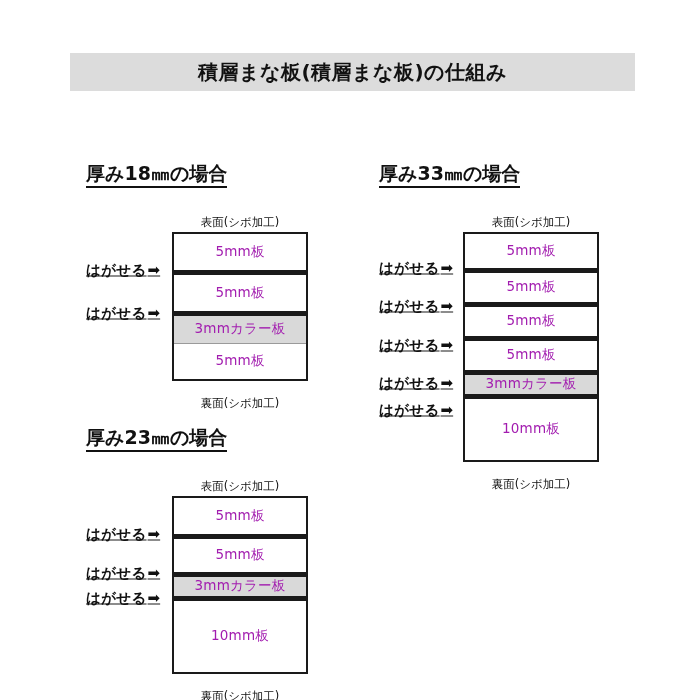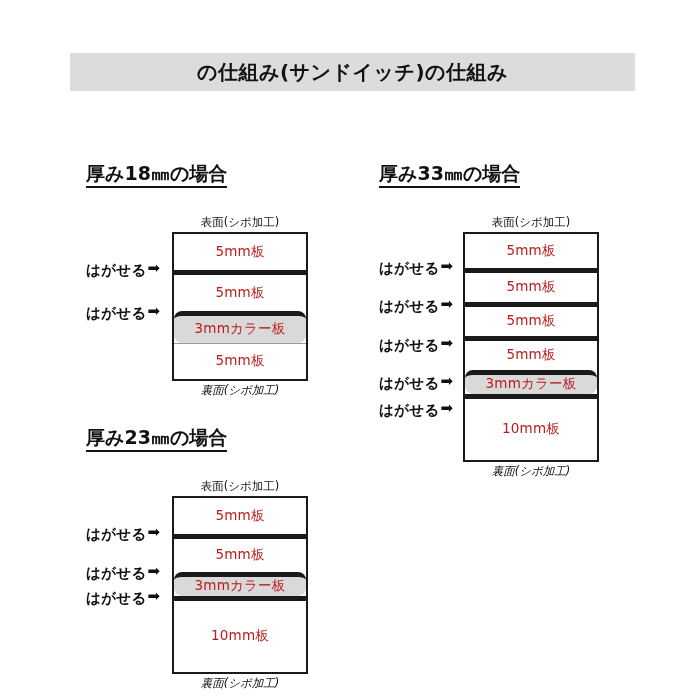--- a/index.html
+++ b/index.html
@@ -65,60 +65,61 @@
     position: relative;
   }
   .face-label {
     font-size: 11.5px;
     color: #111111;
     text-align: center;
     white-space: nowrap;
     line-height: 1.2;
   }
   .face-label.top { margin-bottom: 2px; margin-top: 28px; }
-  .face-label.bottom { margin-top: 3px; font-style: italic; }
+  .face-label.bottom { margin-top: 16px; }
 
   .stack {
     border: 2px solid #1a1a1a;
     background: #ffffff;
     box-sizing: border-box;
     position: relative;
   }
   .layer {
     box-sizing: border-box;
     display: flex;
     align-items: center;
     justify-content: center;
     position: relative;
     background: #ffffff;
   }
   .layer .layer-label {
     font-size: 13.5px;
-    color: #b91c1c;
+    color: #a21caf;
     white-space: nowrap;
     letter-spacing: 0.2px;
   }
   .layer.color-board {
     background: #d9d9d9;
-    border-radius: 8px;
   }
   .layer.color-board .layer-label {
     font-size: 13.5px;
   }
   
   .layer.sep-top {
     border-top: 5px solid #1a1a1a;
   }
 
   
   .peel {
     position: absolute;
     display: flex;
+    align-items: center;
     white-space: nowrap;
     transform: translateY(-50%);
+    text-decoration: underline;
   }
   .peel .peel-text {
     font-size: 14.5px;
     font-weight: bold;
     color: #111111;
     letter-spacing: 0.3px;
   }
   .peel .peel-arrow {
     display: inline-block;
     margin-left: 1px;
@@ -131,21 +132,21 @@
   #section-18 { left: 86px;  top: 116px; }
   #section-23 { left: 86px;  top: 380px; }
   #section-33 { left: 379px; top: 116px; }
 
   .stack-wrap { position: relative; }
 </style>
 </head>
 <body>
 
 <div class="title-bar">
-  <span class="title-text">の仕組み(サンドイッチ)の仕組み</span>
+  <span class="title-text">積層まな板(積層まな板)の仕組み</span>
 </div>
 
 <div class="section" id="section-18">
   <div>
     <span class="section-heading">厚み18㎜の場合</span>
   </div>
   <div class="diagram" style="margin-top:14px;">
     <div class="face-label top" style="width:136px; margin-left:86px;">表面(シボ加工)</div>
     <div class="stack-wrap">
       <div class="stack" style="width:136px; margin-left:86px;">

